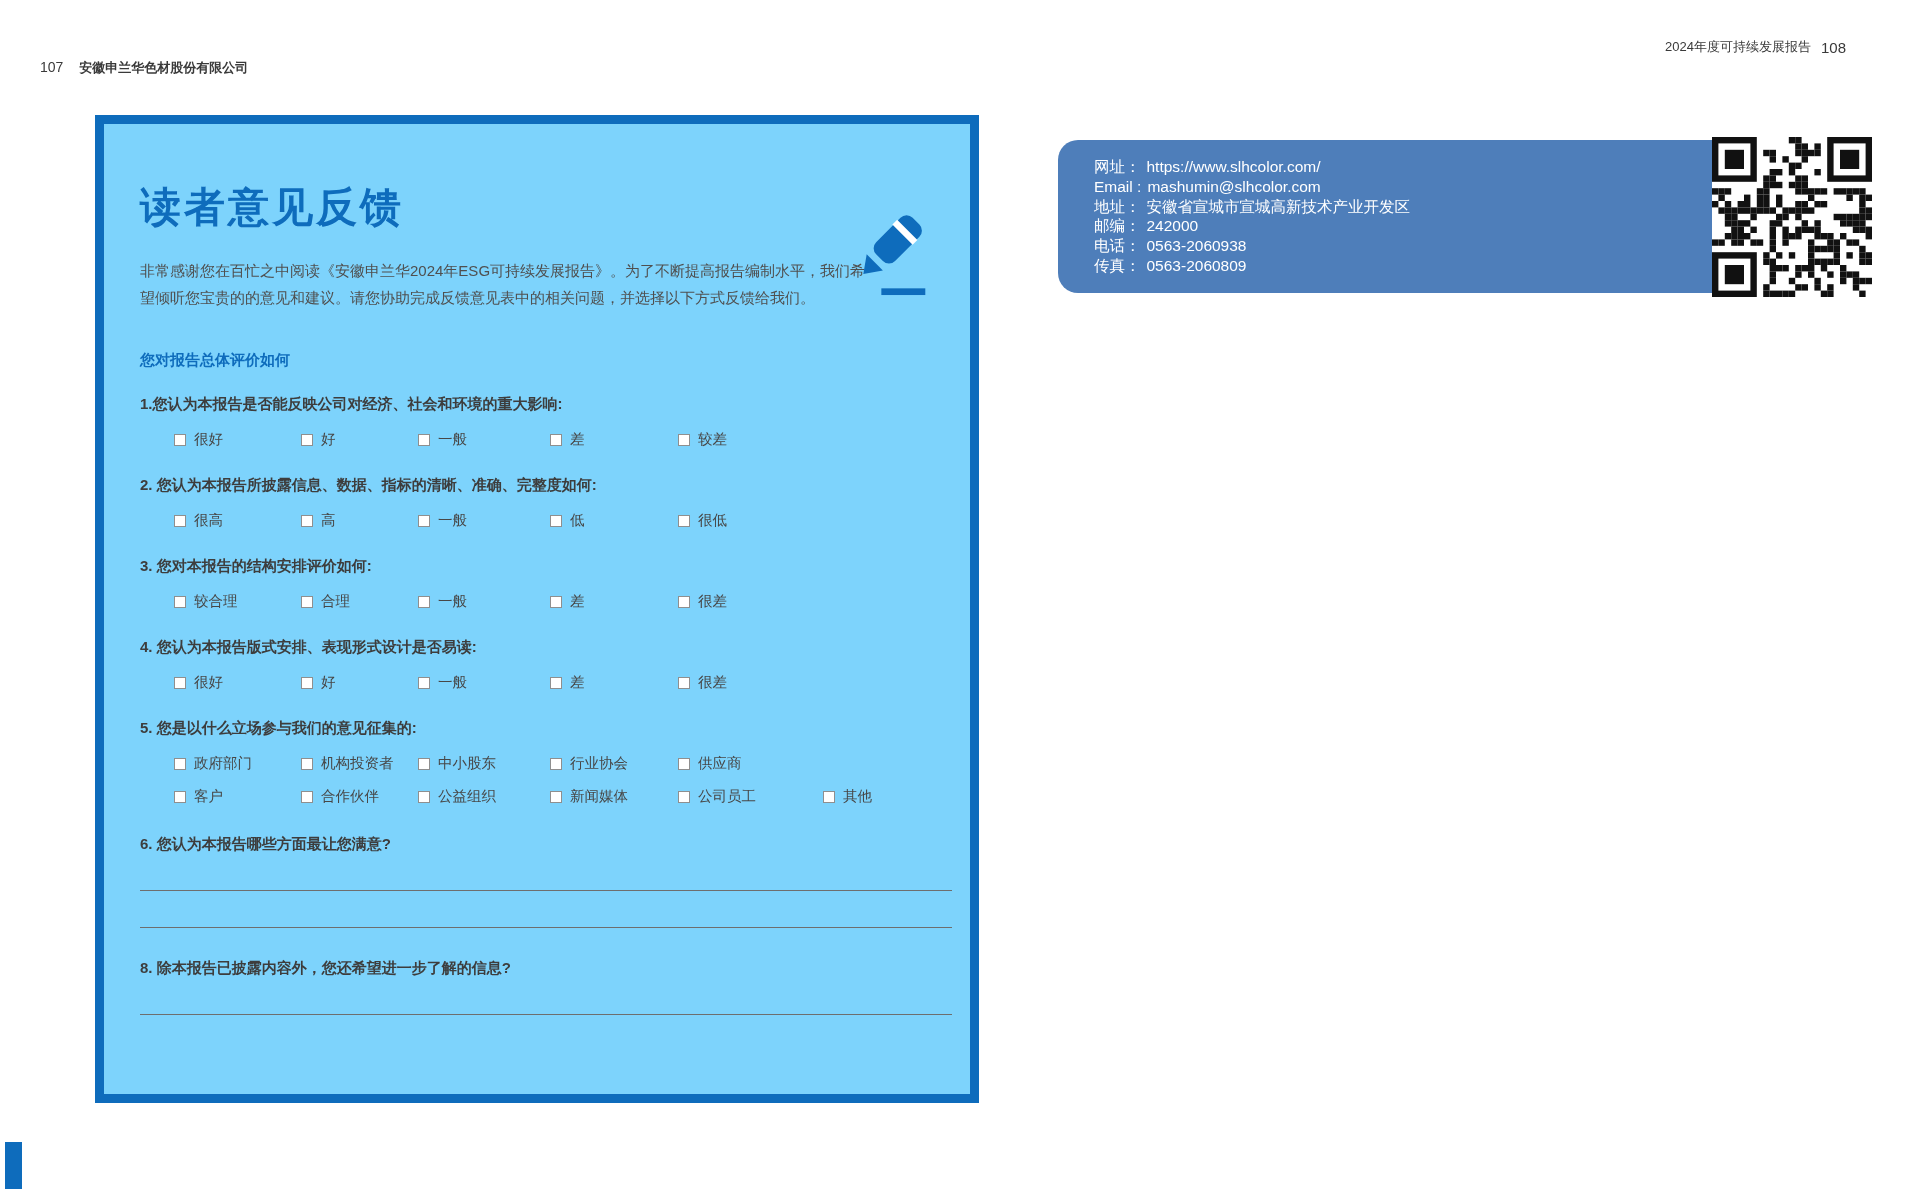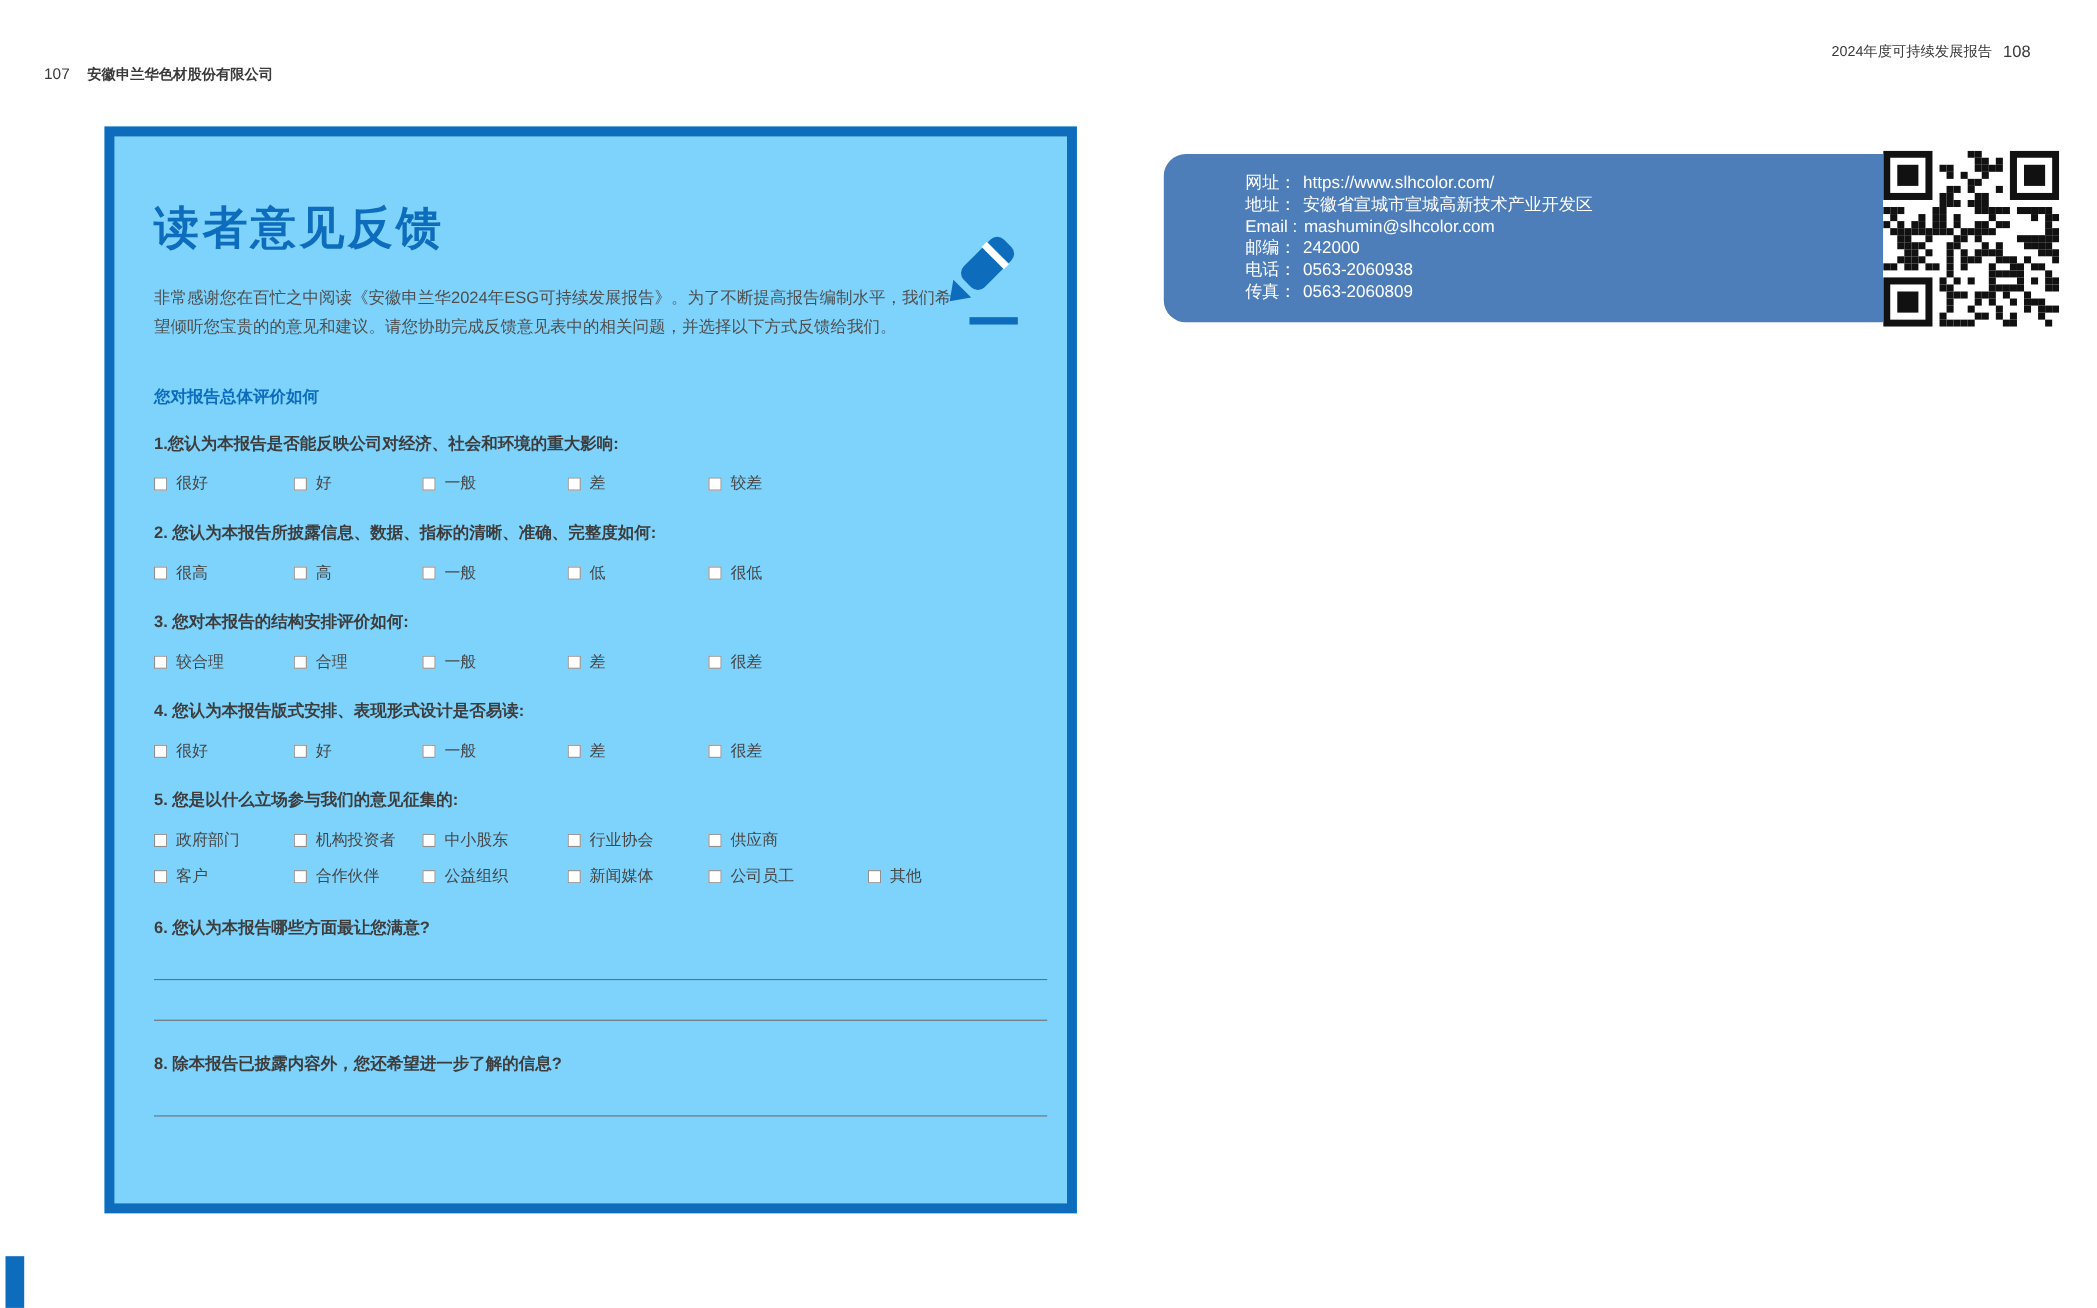--- a/index.html
+++ b/index.html
@@ -29,33 +29,33 @@
   .form-title{
     margin-top:60px;font-size:41px;font-weight:bold;color:var(--accent);
     letter-spacing:3px;line-height:1.15;
   }
   .pencil-icon{position:absolute;top:26px;right:38px;width:86px;height:96px;}
   .intro{margin-top:26px;font-size:15px;line-height:27px;color:#4f4f4f;}
   .section-heading{margin-top:40px;font-size:15px;font-weight:bold;color:var(--accent);}
 
   .qblock .qlabel{margin-top:28px;font-size:15px;font-weight:bold;color:#3d3d3d;line-height:20px;}
   .qblock:first-child .qlabel{margin-top:24px;}
-  .optrow{margin-top:16px;height:17px;white-space:nowrap;}
+  .optrow{margin-top:16px;height:17px;white-space:nowrap;margin-left:34px;}
   .opt{display:inline-flex;align-items:center;gap:8px;font-size:14.5px;color:#474747;vertical-align:top;}
   .opt .cb{width:12px;height:12px;border:1.5px solid #8f8f8f;background:#fff;box-sizing:border-box;flex:none;}
   .opt.c0{width:127px;} .opt.c1{width:117px;} .opt.c2{width:132px;}
   .opt.c3{width:128px;} .opt.c4{width:125px;} .opt.c5{width:110px;padding-left:20px;}
   .answer-line{height:0;border-bottom:1.6px solid #6e6e6e;width:812px;margin-top:36px;}
   .qblock.open .qlabel{margin-top:30px;}
 
   
   .contact-box{
     position:absolute;left:1058px;top:140px;width:720px;height:153px;
     background:var(--boxblue);border-radius:20px;box-sizing:border-box;
-    padding:17px 20px 0 74px;
+    padding:17px 20px 0 36px;
   }
   .cline{font-size:15.5px;line-height:19.8px;color:#ffffff;white-space:nowrap;}
   .cline .clabel{margin-right:6px;}
 
   
   .qr{position:absolute;left:1712px;top:137px;width:160px;height:160px;background:#fff;}
   .qr svg{display:block;width:160px;height:160px;}
 
   
   .corner-mark{position:absolute;left:5px;top:1142px;width:17px;height:47px;background:var(--accent);}
@@ -215,22 +215,22 @@
         <div class="qblock open">
           <div class="qlabel">8. 除本报告已披露内容外，您还希望进一步了解的信息?</div>
           <div class="answer-line"></div>
         </div>
       </div>
   </div>
 </div>
 
 <div class="contact-box" id="contact-box">
     <div class="cline"><span class="clabel">网址：</span><span class="cvalue">https://www.slhcolor.com/</span></div>
+    <div class="cline"><span class="clabel">Email :</span><span class="cvalue">mashumin@slhcolor.com</span></div>
     <div class="cline"><span class="clabel">地址：</span><span class="cvalue">安徽省宣城市宣城高新技术产业开发区</span></div>
-    <div class="cline"><span class="clabel">Email :</span><span class="cvalue">mashumin@slhcolor.com</span></div>
     <div class="cline"><span class="clabel">邮编：</span><span class="cvalue">242000</span></div>
     <div class="cline"><span class="clabel">电话：</span><span class="cvalue">0563-2060938</span></div>
     <div class="cline"><span class="clabel">传真：</span><span class="cvalue">0563-2060809</span></div>
   </div>
 
 <div class="qr">
   <svg id="qr-svg" xmlns="http://www.w3.org/2000/svg" viewBox="0 0 160 160">
       <rect x="0" y="0" width="160" height="160" fill="#ffffff"></rect>
       <rect x="0" y="0" width="44.800000000000004" height="44.800000000000004" fill="#111111"></rect>
       <rect x="6.4" y="6.4" width="32" height="32" fill="#ffffff"></rect>

